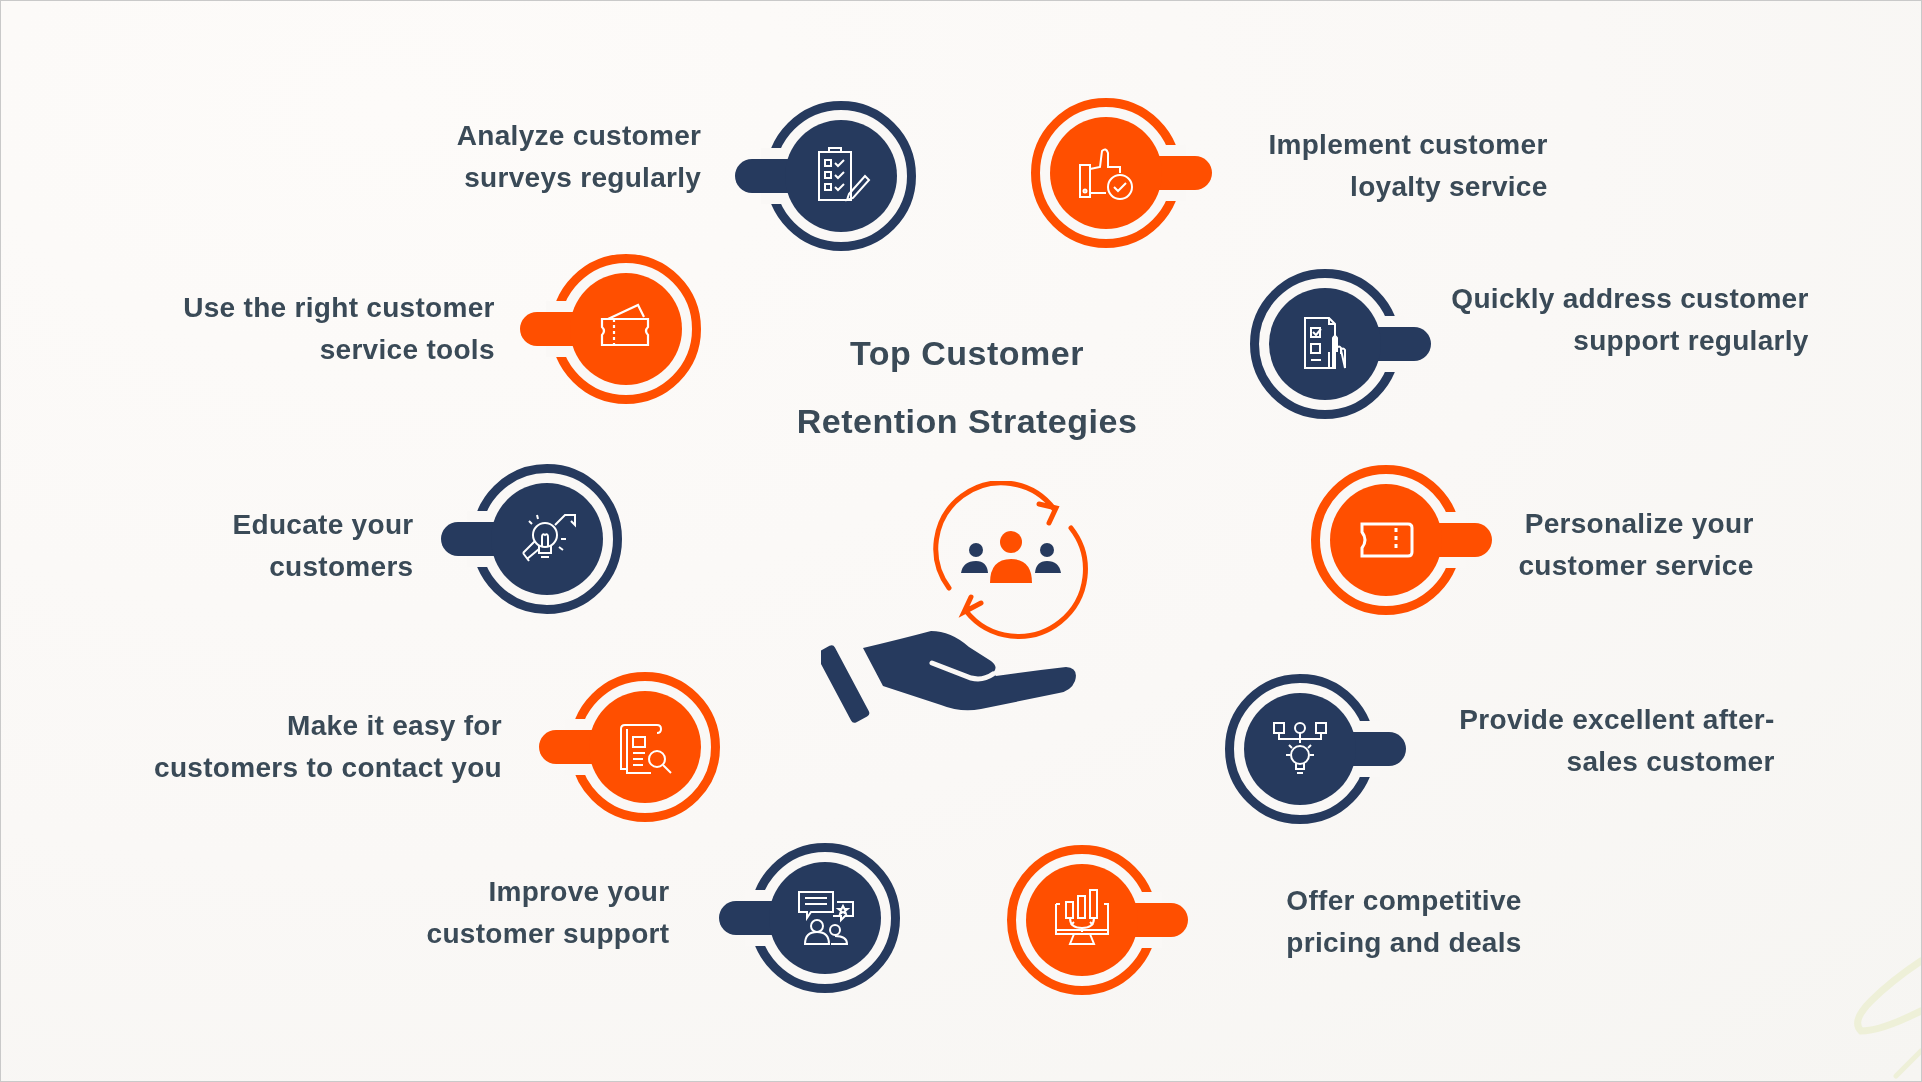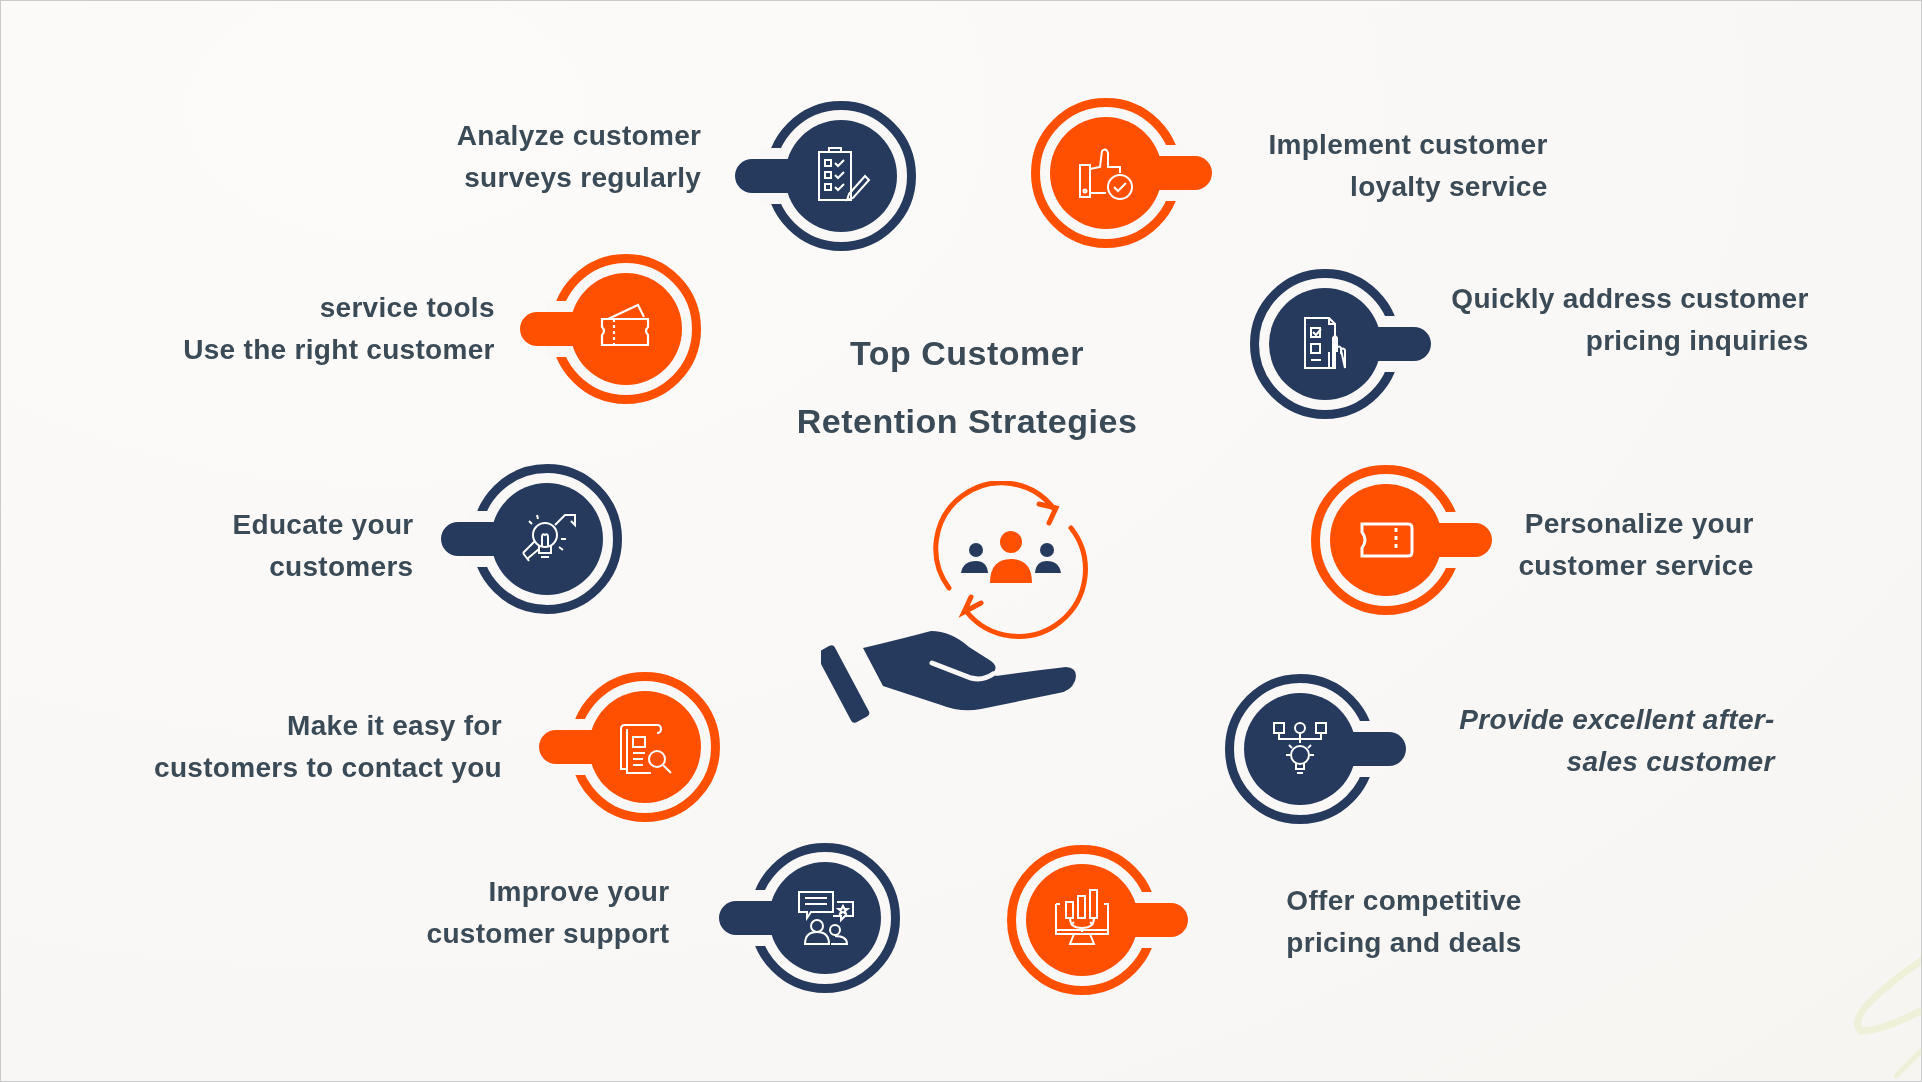--- a/index.html
+++ b/index.html
@@ -118,39 +118,39 @@
       <rect x="6" y="24" width="10" height="32"></rect>
         <circle cx="11" cy="50" r="1.5"></circle>
       <path d="M16 28 L26 26 L28 10 Q32 6 34 12 L34 26 L46 26 L46 32"></path>
       <path d="M16 52 L32 52"></path>
       <circle cx="46" cy="46" r="12"></circle>
         <path d="M40 46 l4 4 l8 -8"></path>
     </svg>
   </div>
 
   <div class="label" style="left:338px;top:328px;">
-    <div>service tools</div>
-      <div>Use the right customer</div>
+    <div>Use the right customer</div>
+      <div>service tools</div>
   </div>
   <div class="unit orange left" style="left:625px;top:328px;">
     <div class="ring"></div>
       <div class="gap"></div>
       <div class="handle"></div>
       <div class="disc"></div>
     <svg class="ico" viewBox="0 0 64 64" fill="none" stroke="#fff" stroke-width="2.2">
       <path d="M14 22 L44 8 L50 20"></path>
       <path d="M8 22 H54 V30 Q50 34 54 38 V48 H8 V38 Q12 34 8 30 Z"></path>
       <path d="M20 22 V48" stroke-dasharray="3 3"></path>
       <path d="M24 22 H30 M34 22 h2"></path>
     </svg>
   </div>
 
   <div class="label" style="left:1629px;top:319px;">
     <div>Quickly address customer</div>
-      <div>pricing inquiries</div>
+      <div>support regularly</div>
   </div>
   <div class="unit navy right" style="left:1324px;top:343px;">
     <div class="ring"></div>
       <div class="gap"></div>
       <div class="handle"></div>
       <div class="disc"></div>
     <svg class="ico" viewBox="0 0 64 64" fill="none" stroke="#fff" stroke-width="2">
       <path d="M12 6 H36 L42 12 V56 H12 Z"></path>
         <path d="M36 6 V12 H42"></path>
       <rect x="18" y="16" width="9" height="9"></rect>
@@ -209,21 +209,21 @@
       <path d="M12 10 H44 Q48 10 48 14 Q48 18 44 18"></path>
         <path d="M12 10 Q8 10 8 14 V54 H14"></path>
       <path d="M14 14 V58 H38"></path>
       <rect x="20" y="22" width="12" height="10"></rect>
         <path d="M20 38 H32 M20 44 H30 M20 50 H30"></path>
       <circle cx="44" cy="44" r="8"></circle>
         <path d="M50 50 L58 58"></path>
     </svg>
   </div>
 
-  <div class="label" style="left:1616px;top:740px;font-style:italic;">
+  <div class="label" style="left:1616px;top:740px;">
     <div>Provide excellent after-</div>
       <div>sales customer</div>
   </div>
   <div class="unit navy right" style="left:1299px;top:748px;">
     <div class="ring"></div>
       <div class="gap"></div>
       <div class="handle"></div>
       <div class="disc"></div>
     <svg class="ico" viewBox="0 0 64 64" fill="none" stroke="#fff" stroke-width="2">
       <rect x="6" y="6" width="10" height="10"></rect>

